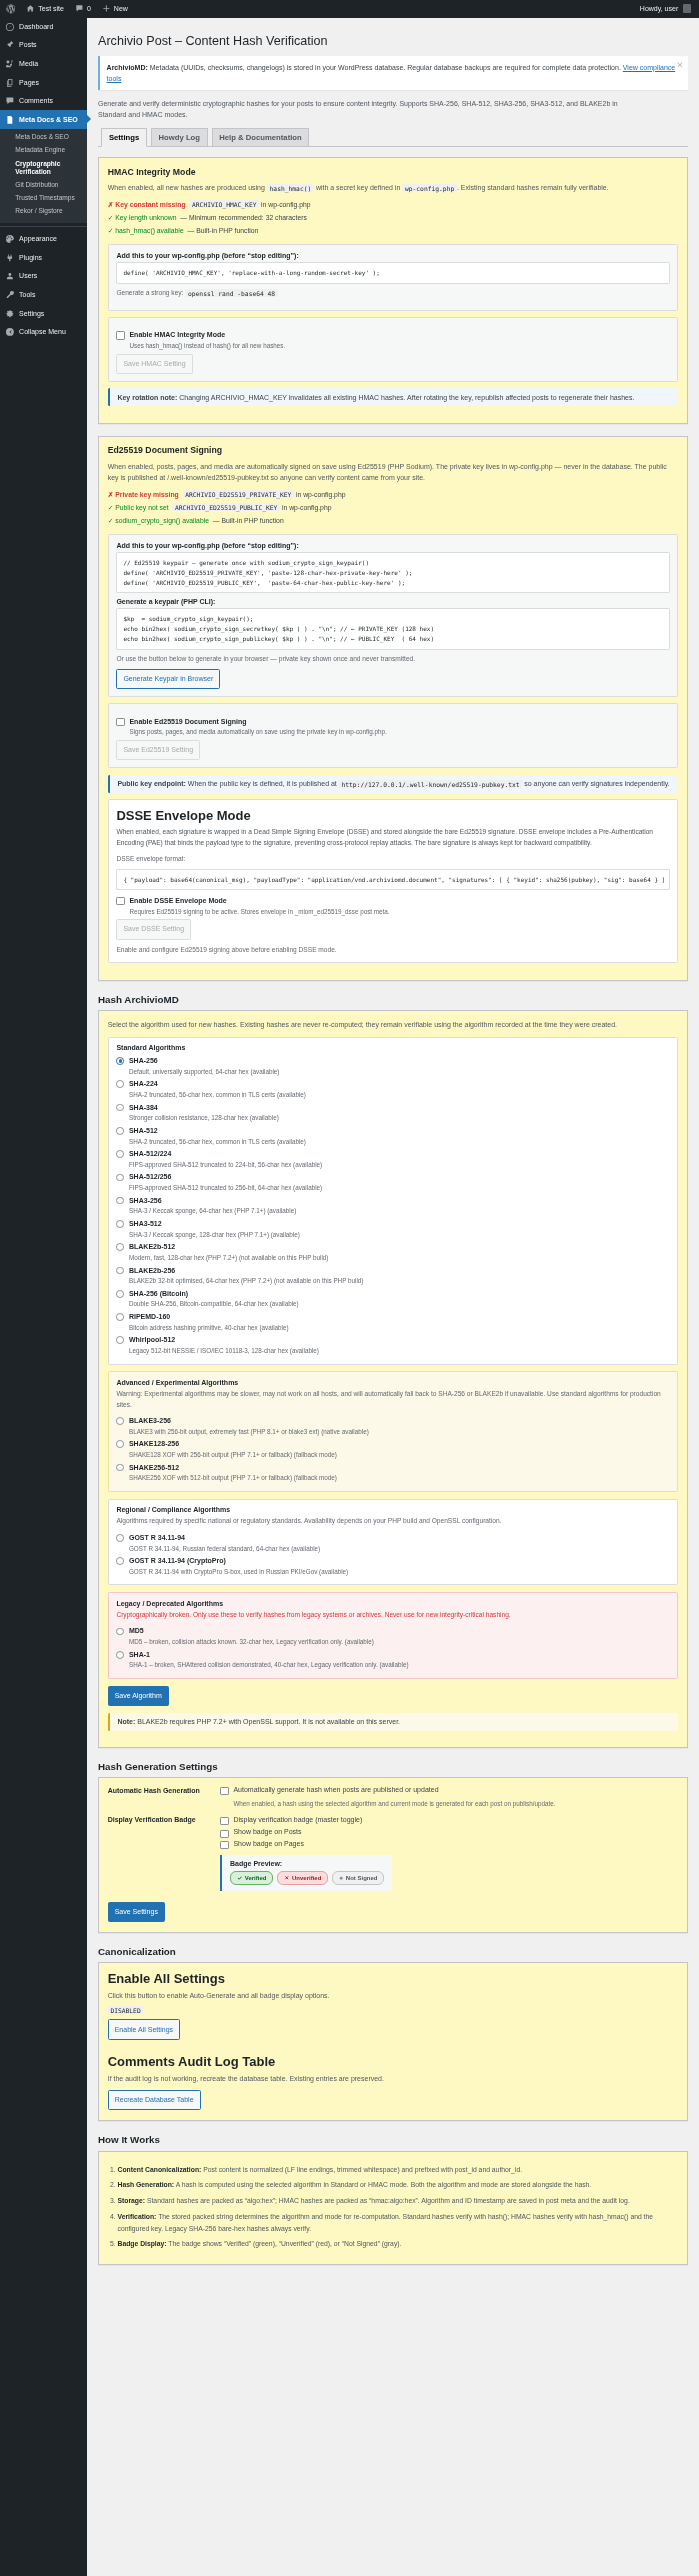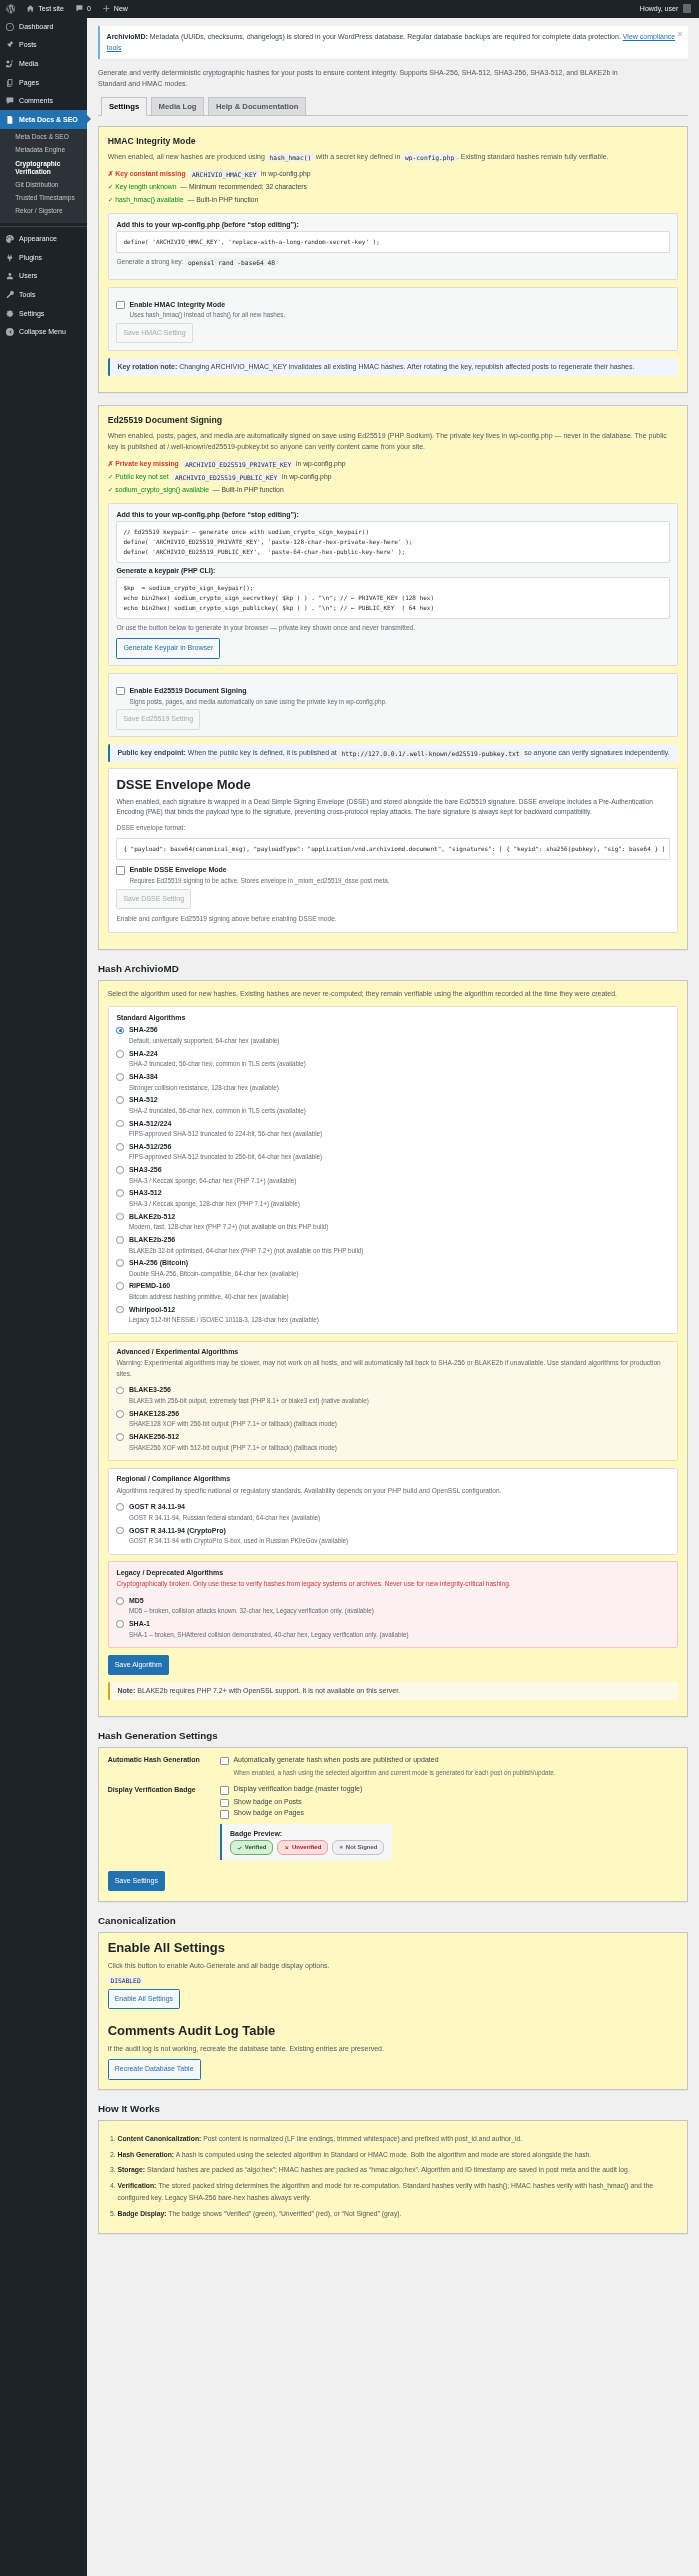--- a/index.html
+++ b/index.html
@@ -274,34 +274,35 @@
     <div class="menu-item">
       <svg class="mi-icon" viewBox="0 0 20 20">
           <path d="M10 2a8 8 0 108 8 8 8 0 00-8-8zm2.4 11.4L8.9 10l3.5-3.4 1 1.1L11 10l2.4 2.3z"></path>
         </svg>
       <span>Collapse Menu</span>
     </div>
   </div>
 
   <div id="content">
 
+    <h1 class="page-title">Archivio Post – Content Hash Verification</h1>
 
     <div class="notice">
       <b>ArchivioMD:</b><span> Metadata (UUIDs, checksums, changelogs) is stored in your WordPress database. Regular database backups are required for complete data protection.</span>
       <a href="#">View compliance tools</a>
       <svg class="notice-dismiss" viewBox="0 0 20 20">
           <path fill="#787c82" d="M14.9 6.2l-1.1-1.1-3.8 3.8-3.8-3.8-1.1 1.1 3.8 3.8-3.8 3.8 1.1 1.1 3.8-3.8 3.8 3.8 1.1-1.1-3.8-3.8z"></path>
         </svg>
     </div>
 
     <p class="intro-p">Generate and verify deterministic cryptographic hashes for your posts to ensure content integrity. Supports SHA-256, SHA-512, SHA3-256, SHA3-512, and BLAKE2b in Standard and HMAC modes.</p>
 
     <div class="nav-tab-wrapper">
       <a class="nav-tab nav-tab-active">Settings</a>
-      <a class="nav-tab">Media Log</a>
+      <a class="nav-tab">Howdy Log</a>
       <a class="nav-tab">Help &amp; Documentation</a>
     </div>
 
     <div class="card">
       <h2 class="sec-title">HMAC Integrity Mode</h2>
       <p class="desc">When enabled, all new hashes are produced using <code>hash_hmac()</code> with a secret key defined in <code>wp-config.php</code>. Existing standard hashes remain fully verifiable.</p>
 
       <p class="status-line">
         <span class="warn">✗ <span>Key constant missing</span></span>
         &nbsp;<code>ARCHIVIO_HMAC_KEY</code>

